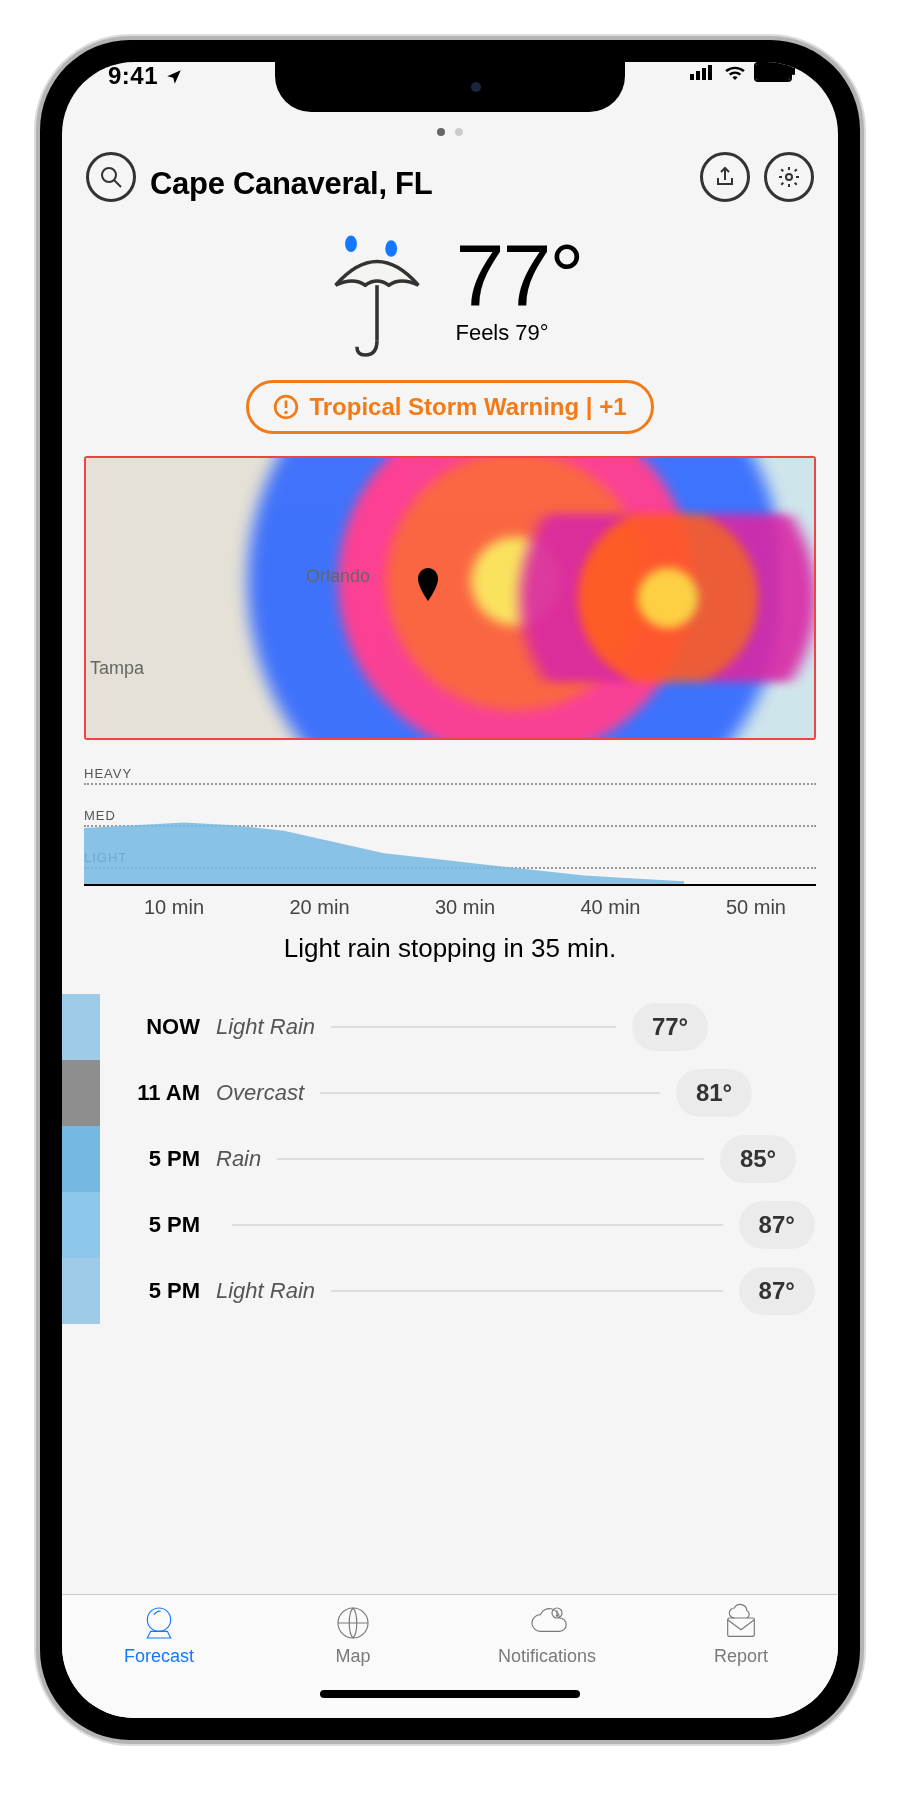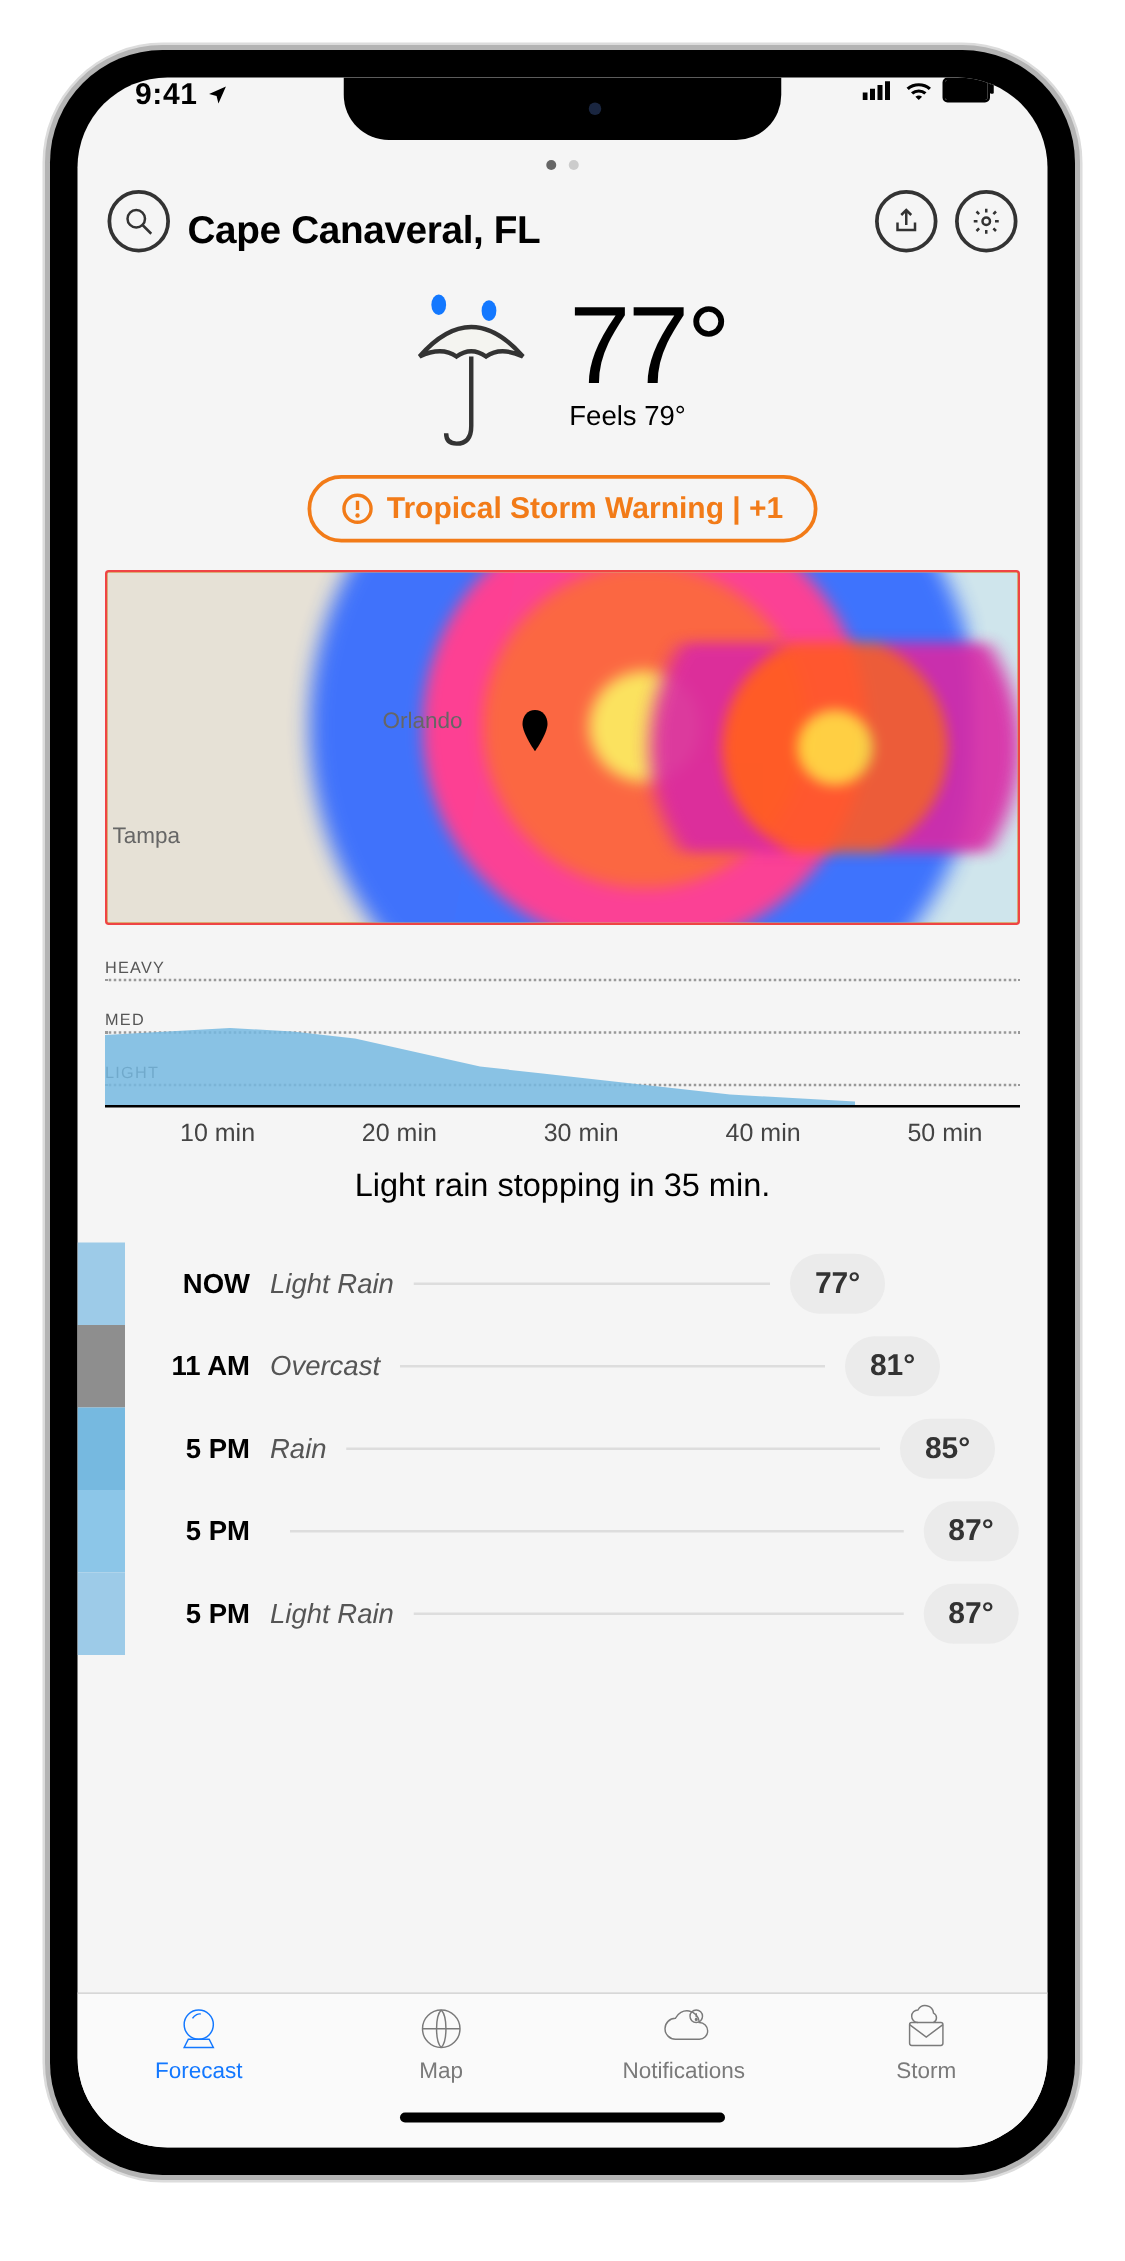--- a/index.html
+++ b/index.html
@@ -292,19 +292,19 @@
             <circle cx="36" cy="15" r="0.8" fill="#7a7a7a"></circle>
           </svg>
       <span>Notifications</span>
     </div>
     <div class="tab">
       <svg viewBox="0 0 48 48">
             <rect x="8" y="18" width="32" height="22" rx="2"></rect>
             <path d="M8 20l16 12 16-12"></path>
             <path d="M16 18a6 6 0 010-12 8 8 0 0115 3 5 5 0 010 9"></path>
           </svg>
-      <span>Storm</span>
+      <span>Report</span>
     </div>
   </div>
 
   <div class="home"></div>
  </div>
 </div>
 
 </body></html>

